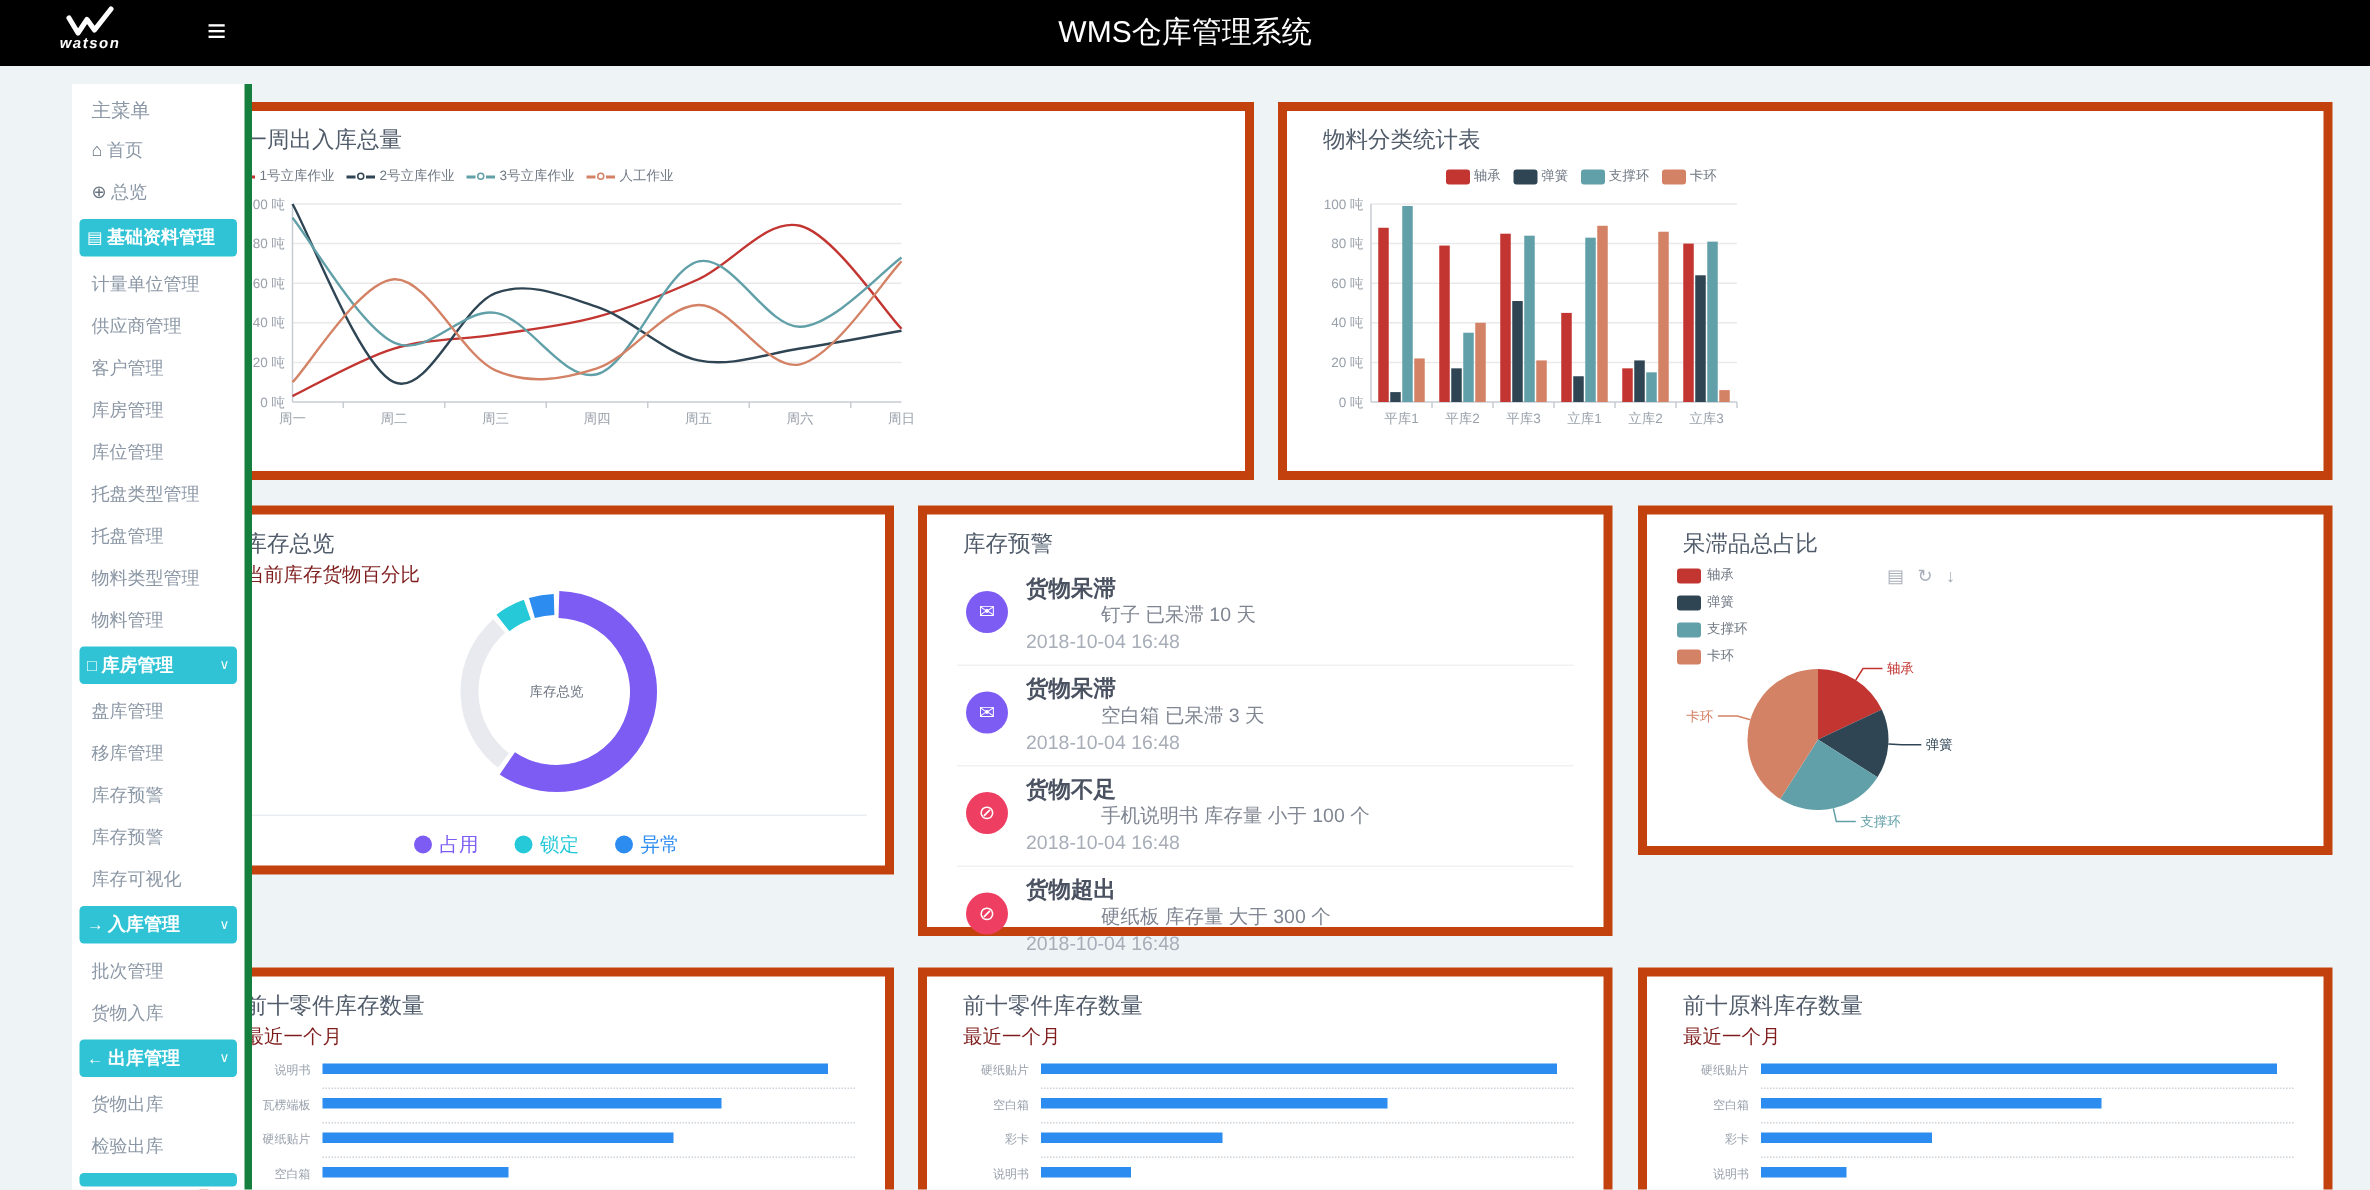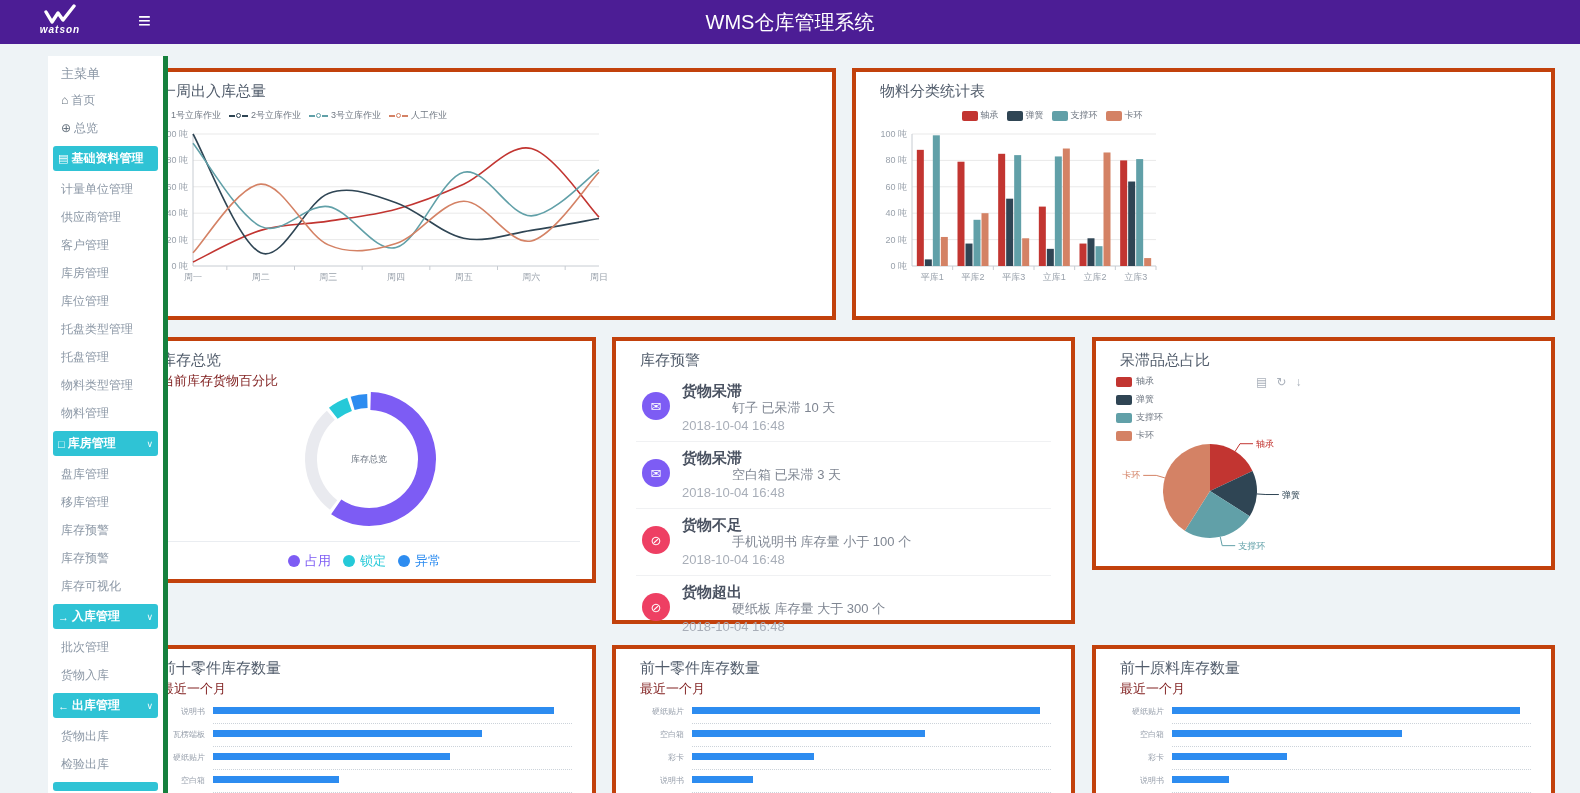--- a/index.html
+++ b/index.html
@@ -1,21 +1,21 @@
 <!DOCTYPE html>
 <html><head>
 <meta charset="utf-8">
 <style>
   * { margin:0; padding:0; box-sizing:border-box; }
   html,body { width:1580px; height:793px; overflow:hidden;
     font-family:"Liberation Sans","DejaVu Sans",sans-serif; background:#eef3f6; }
   [data-interactable="true"]{ cursor:pointer; }
 
   
-  .hd { position:absolute; left:0; top:0; width:100%; height:44px; background:#4c1d95; z-index:20; }
+  .hd { position:absolute; left:0; top:0; width:100%; height:44px; background:#000000; z-index:20; }
   .logo { position:absolute; left:0; top:0; width:120px; height:44px; text-align:center; color:#fff; }
   .logo svg { display:block; margin:4px auto 0; }
   .logo-text { display:block; font-size:10px; font-weight:bold; font-style:italic; letter-spacing:1px; margin-top:-2px; }
   .burger { position:absolute; left:130px; top:0; height:44px; line-height:42px; color:#fff; font-size:22px; padding:0 8px; }
   .hd-title { position:absolute; left:0; right:0; top:0; height:44px; line-height:44px; text-align:center; color:#fff; font-size:20px; pointer-events:none; }
   .welcome { position:absolute; right:14px; top:0; height:44px; line-height:44px; font-size:13px; display:flex; align-items:center; gap:6px; }
   .welcome .wl { color:#62c5a2; }
   .welcome .un { color:#c3ed6b; font-weight:bold; }
   .flag { position:relative; color:#fff; font-size:14px; margin-left:8px; }
   .flag::after { content:''; position:absolute; top:1px; right:-4px; width:6px; height:6px; background:#ff4d4f; border-radius:50%; }
@@ -25,21 +25,21 @@
   .side-label { padding:9px 0 3px 13px; font-size:13px; color:#8b97a5; }
   .side-item { height:28px; line-height:28px; padding-left:13px; font-size:12px; color:#8b97a5; white-space:nowrap; }
   .side-item .si { color:#67737f; margin-right:3px; font-size:12px; }
   .side-group { margin:4px 5px; height:25px; background:#2fc3d5; border-radius:3px; color:#fff; font-size:12px; font-weight:bold; display:flex; align-items:center; padding:0 5px; white-space:nowrap; }
   .side-group .gi { margin-right:3px; font-size:11px; font-weight:normal; }
   .side-group .chev { margin-left:auto; font-size:9px; opacity:.95; font-weight:normal; }
   .side-group.partial { height:9px; margin-bottom:0; }
 
   
   .main { position:absolute; left:120px; top:44px; right:0; bottom:0; background:#eef3f6; overflow:hidden; }
-  .panel { position:absolute; background:#fff; border:4px solid #c2410c; }
+  .panel { position:absolute; background:#fff; border:6px solid #c2410c; }
   .p-title { position:absolute; left:24px; top:10px; font-size:15px; color:#515c6b; }
   .p-sub { position:absolute; left:24px; top:31px; font-size:13px; color:#7f1d1d; }
 
   #panelA { left:13px; top:24px;  width:703px; height:252px; }
   #panelB { left:732px; top:24px; width:703px; height:252px; }
   #panelC { left:13px; top:293px; width:463px; height:246px; }
   #panelD { left:492px; top:293px; width:463px; height:287px; }
   #panelE { left:972px; top:293px; width:463px; height:233px; }
   #panelF { left:13px; top:601px; width:463px; height:240px; }
   #panelG { left:492px; top:601px; width:463px; height:240px; }
@@ -56,21 +56,21 @@
   .lseg { width:6px; height:2px; display:inline-block; }
   .lring { width:5px; height:5px; border:1.5px solid; border-radius:50%; margin:0 1px; background:#fff; display:inline-block; }
   .bsw { width:16px; height:10px; border-radius:2px; display:inline-block; }
   .llb { font-size:9px; color:#707883; margin:0 8px 0 3px; }
 
   #chartA, #chartB { position:absolute; left:10px; top:56px; }
   #chartC { position:absolute; left:0; top:50px; }
   #chartE { position:absolute; left:0; top:55px; }
 
   .c-divider { position:absolute; left:12px; right:12px; top:200px; border-top:1px solid #eaedf1; }
-  #donut-legend { left:0; right:0; top:211px; gap:12px; }
+  #donut-legend { left:0; right:0; top:211px; gap:24px; }
   .dl-item { display:flex; align-items:center; gap:5px; font-size:13px; }
   .dl-dot { width:12px; height:12px; border-radius:50%; }
 
   
   .alert-list { position:absolute; left:20px; right:20px; top:34px; }
   .alert-item { display:flex; padding:7px 0 6px; }
   .alert-item:not(:last-child) { border-bottom:1px solid #f908f90800; border-bottom:1px solid #f0f1f3; }
   .alert-icon { width:28px; height:28px; border-radius:50%; color:#fff; font-size:13px; display:flex; align-items:center; justify-content:center; margin:10px 12px 0 6px; flex:none; }
   .alert-title { font-size:15px; color:#4a5261; font-weight:bold; line-height:17px; }
   .alert-desc { font-size:13px; color:#7f8692; padding-left:50px; line-height:18px; }

